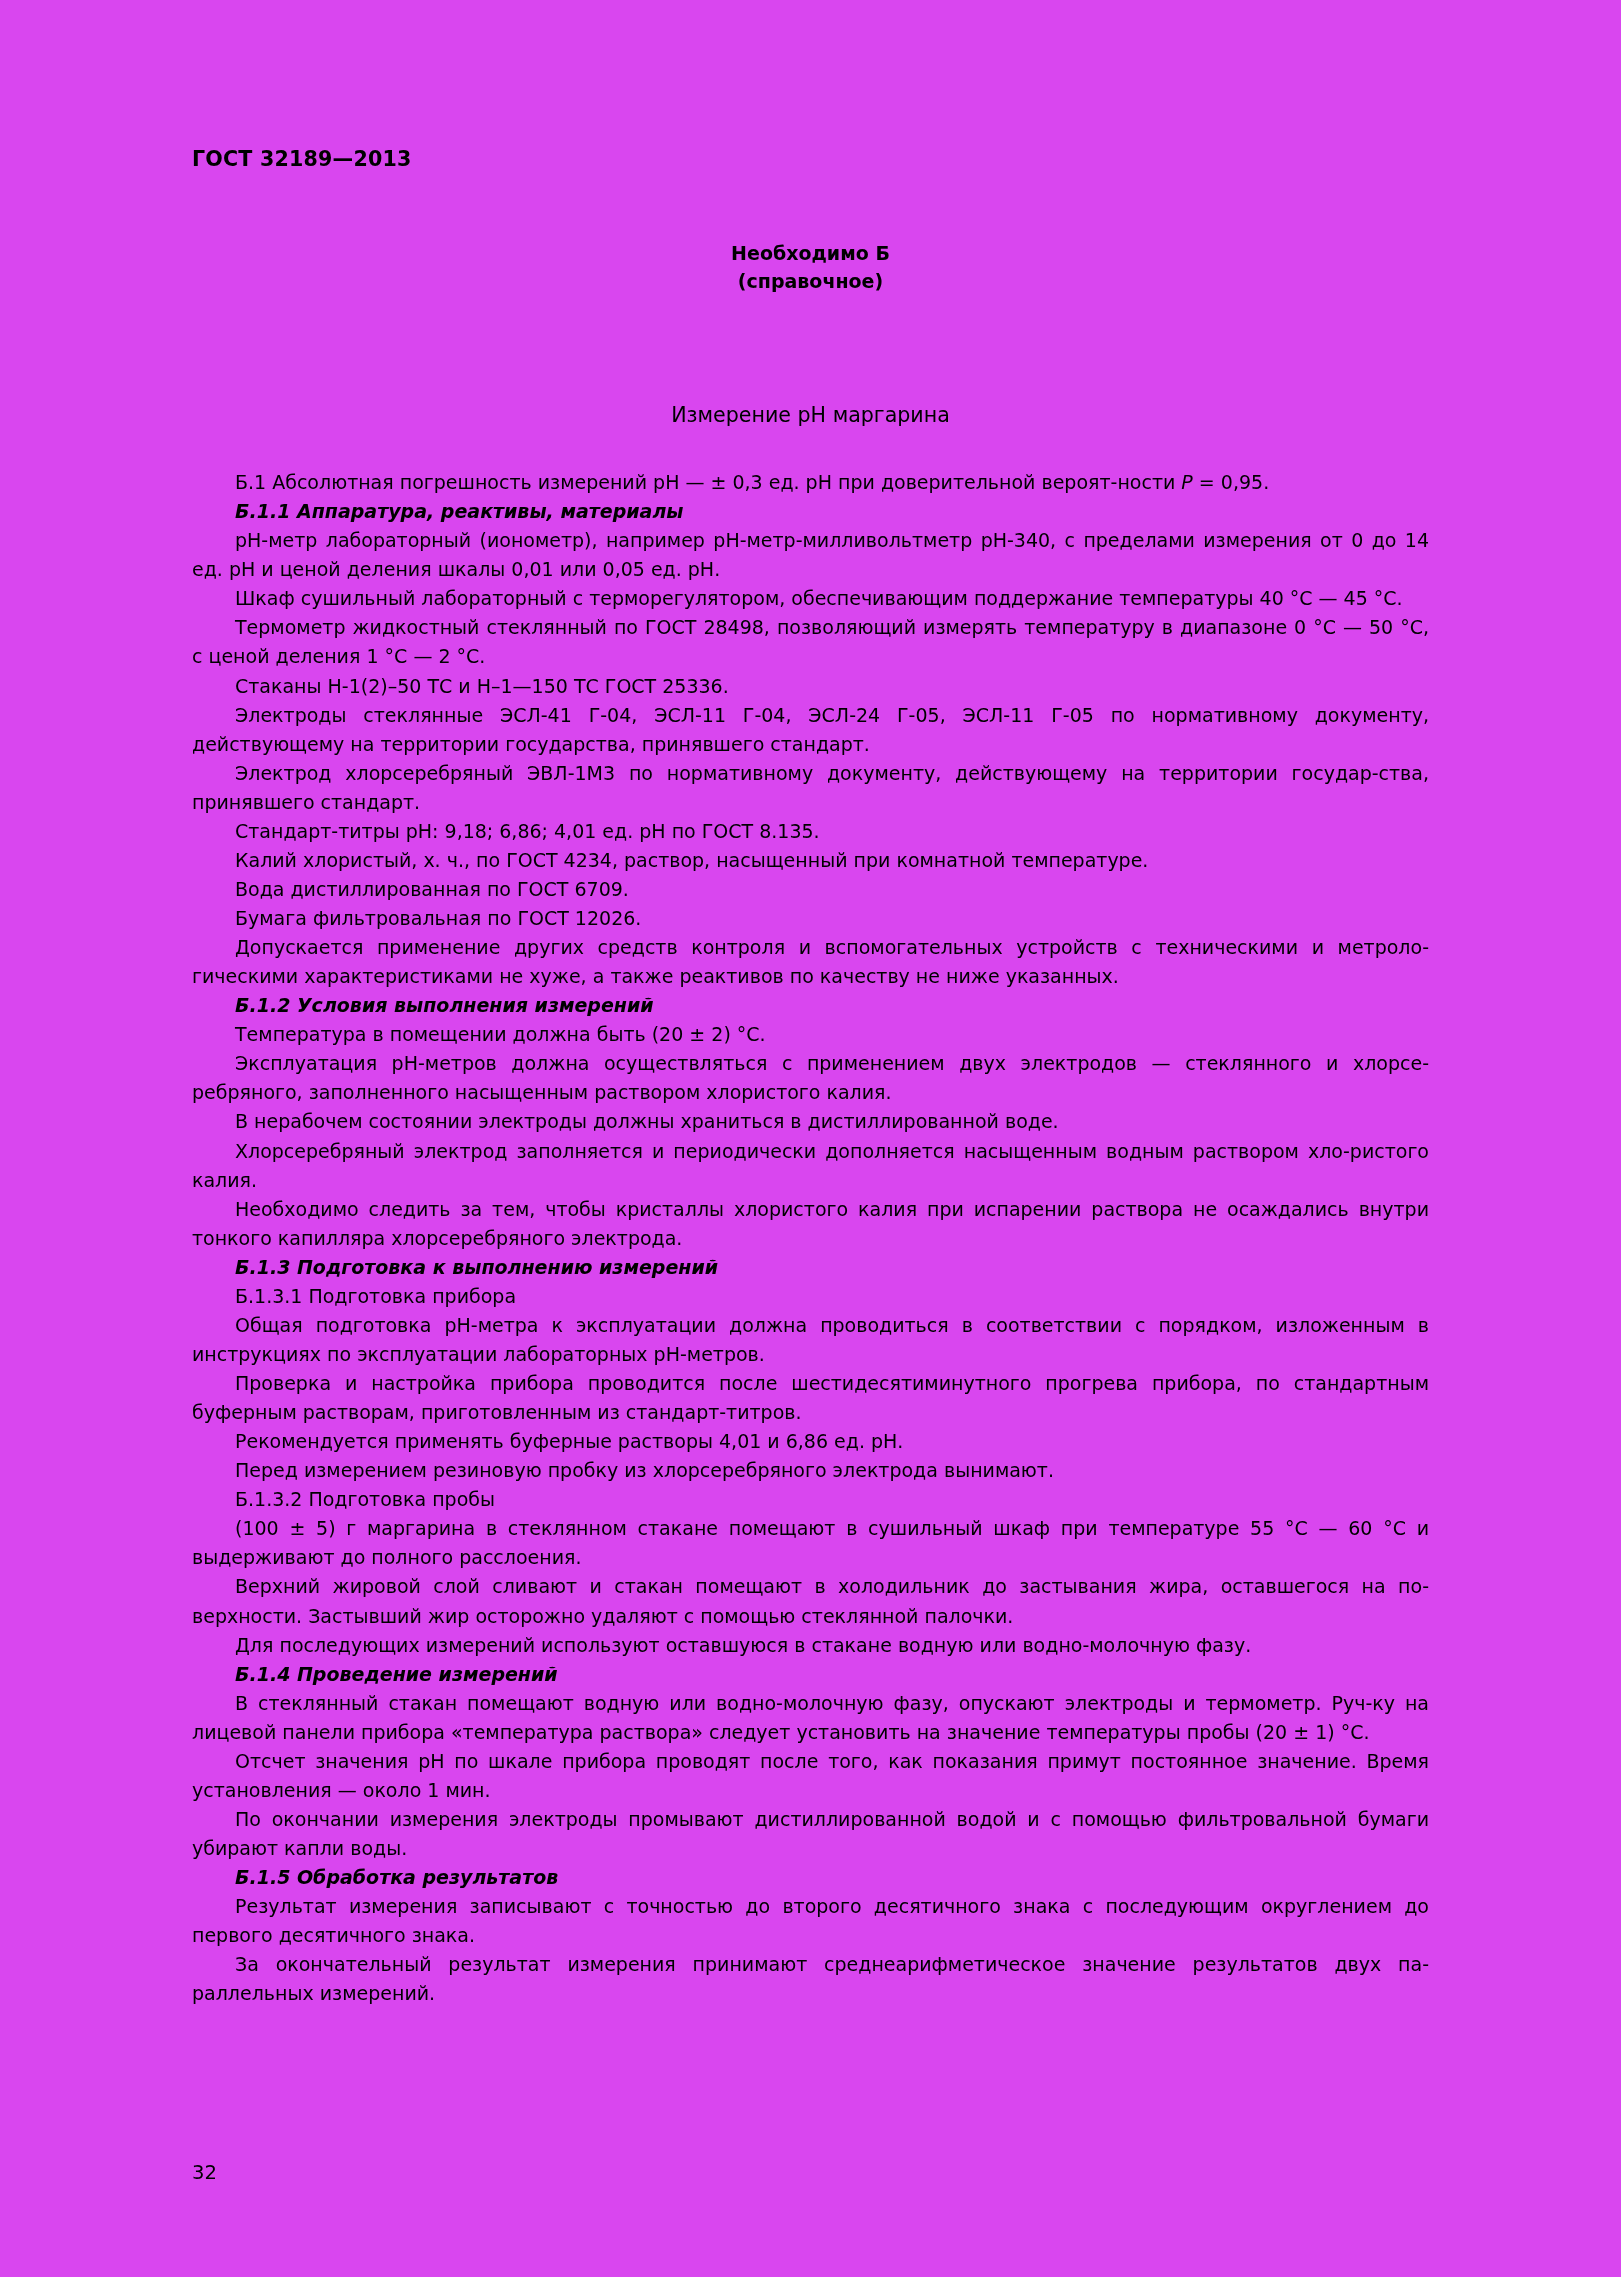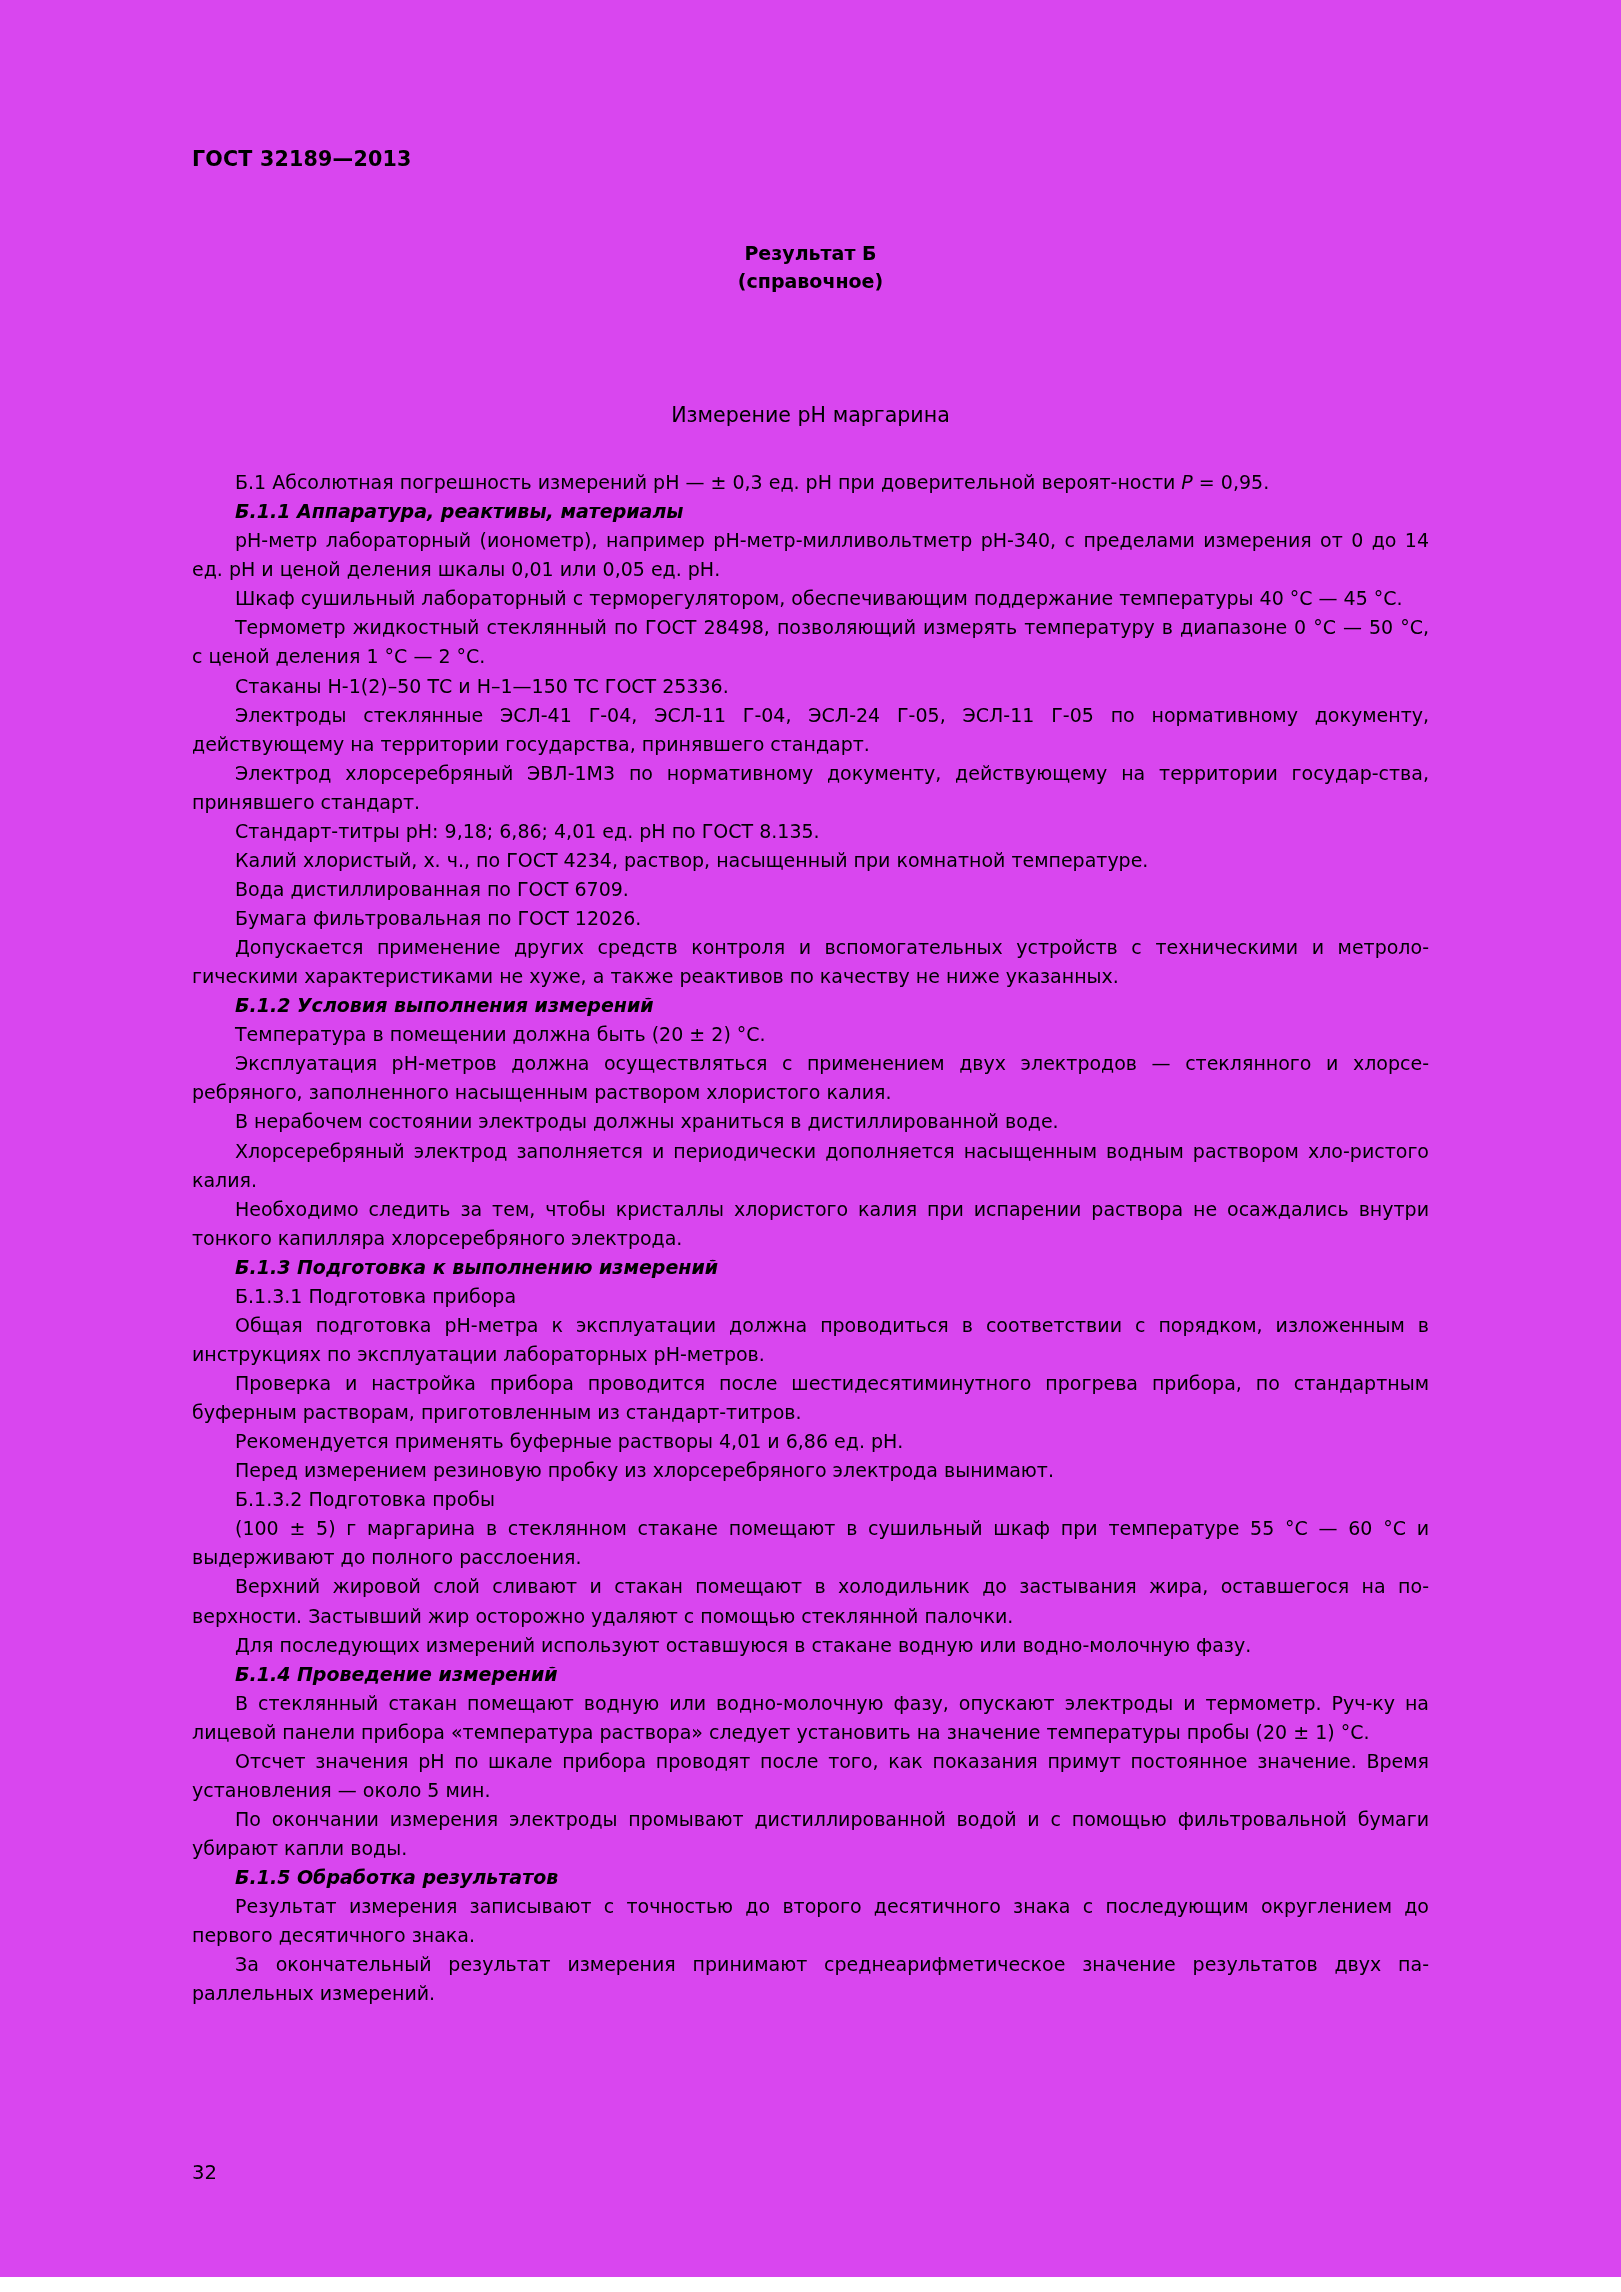--- a/index.html
+++ b/index.html
@@ -66,21 +66,21 @@
   }
 </style>
 </head>
 <body>
 
 <div class="page">
 
   <div class="doc-header">ГОСТ 32189—2013</div>
 
   <div class="appendix-block">
-    <div>Результат Б</div>
+    <div>Необходимо Б</div>
     <div class="line2">(справочное)</div>
   </div>
 
   <div class="section-title">Измерение рН маргарина</div>
 
   <div class="body-text" id="body-text">
       <p class="ind">Б.1 Абсолютная погрешность измерений рН — ± 0,3 ед. рН при доверительной вероят-ности <span class="italic">P</span> = 0,95.</p>
       <p class="bold">Б.1.1 Аппаратура, реактивы, материалы</p>
       <p class="ind">рН-метр лабораторный (ионометр), например рН-метр-милливольтметр рН-340, с пределами измерения от 0 до 14 ед. рН и ценой деления шкалы 0,01 или 0,05 ед. рН.</p>
       <p class="ind">Шкаф сушильный лабораторный с терморегулятором, обеспечивающим поддержание температуры 40 °C — 45 °C.</p>
@@ -104,21 +104,21 @@
       <p class="ind">Общая подготовка рН-метра к эксплуатации должна проводиться в соответствии с порядком, изложенным в инструкциях по эксплуатации лабораторных рН-метров.</p>
       <p class="ind">Проверка и настройка прибора проводится после шестидесятиминутного прогрева прибора, по стандартным буферным растворам, приготовленным из стандарт-титров.</p>
       <p class="ind">Рекомендуется применять буферные растворы 4,01 и 6,86 ед. рН.</p>
       <p class="ind">Перед измерением резиновую пробку из хлорсеребряного электрода вынимают.</p>
       <p class="ind">Б.1.3.2 Подготовка пробы</p>
       <p class="ind">(100 ± 5) г маргарина в стеклянном стакане помещают в сушильный шкаф при температуре 55 °C — 60 °C и выдерживают до полного расслоения.</p>
       <p class="ind">Верхний жировой слой сливают и стакан помещают в холодильник до застывания жира, оставшегося на по-верхности. Застывший жир осторожно удаляют с помощью стеклянной палочки.</p>
       <p class="ind">Для последующих измерений используют оставшуюся в стакане водную или водно-молочную фазу.</p>
       <p class="bold">Б.1.4 Проведение измерений</p>
       <p class="ind">В стеклянный стакан помещают водную или водно-молочную фазу, опускают электроды и термометр. Руч-ку на лицевой панели прибора «температура раствора» следует установить на значение температуры пробы (20 ± 1) °C.</p>
-      <p class="ind">Отсчет значения рН по шкале прибора проводят после того, как показания примут постоянное значение. Время установления — около 5 мин.</p>
+      <p class="ind">Отсчет значения рН по шкале прибора проводят после того, как показания примут постоянное значение. Время установления — около 1 мин.</p>
       <p class="ind">По окончании измерения электроды промывают дистиллированной водой и с помощью фильтровальной бумаги убирают капли воды.</p>
       <p class="bold">Б.1.5 Обработка результатов</p>
       <p class="ind">Результат измерения записывают с точностью до второго десятичного знака с последующим округлением до первого десятичного знака.</p>
       <p class="ind">За окончательный результат измерения принимают среднеарифметическое значение результатов двух па-раллельных измерений.</p>
     </div>
 
   <div class="page-number">32</div>
 
 </div>
 

